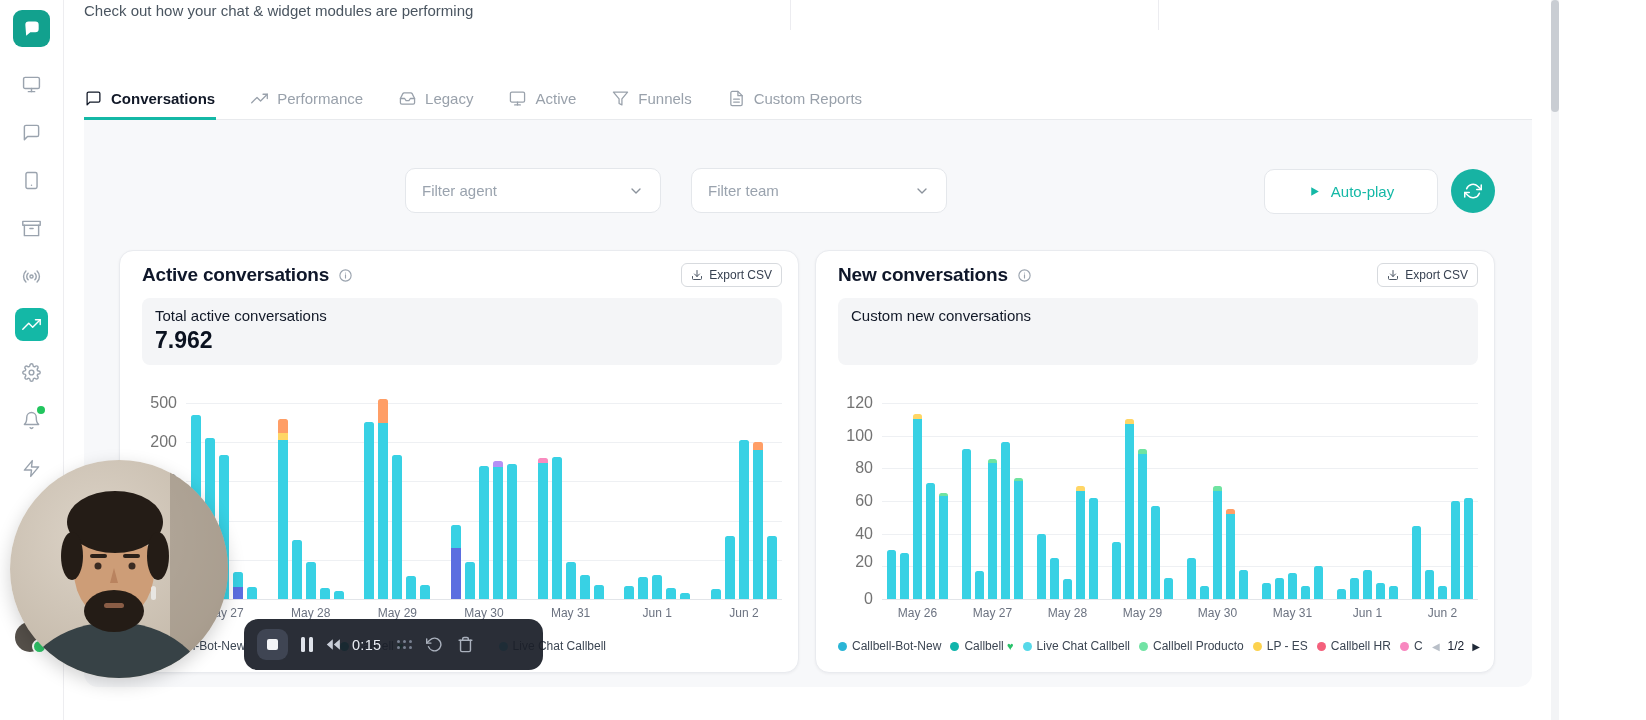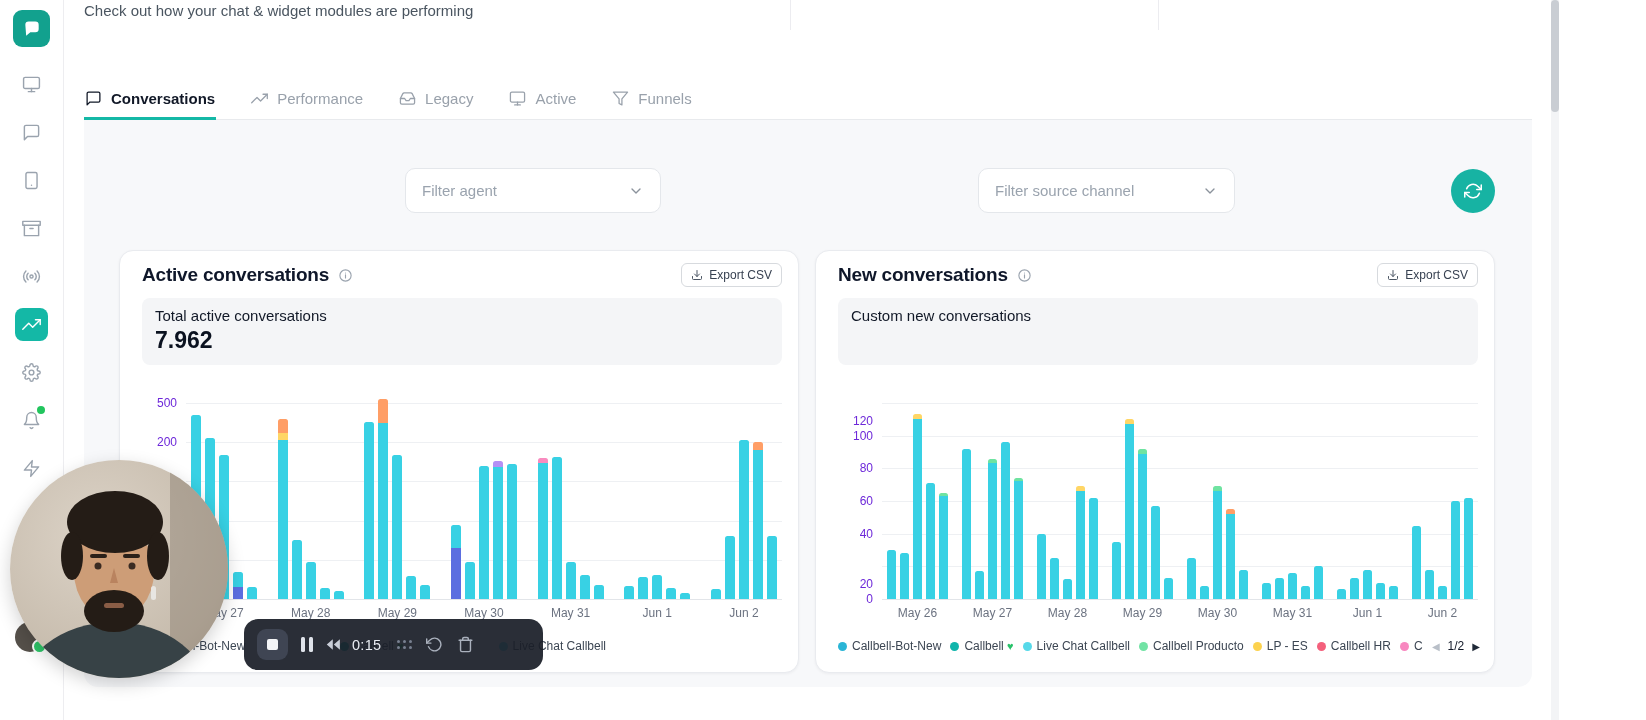--- a/index.html
+++ b/index.html
@@ -50,21 +50,21 @@
   .export{margin-left:auto;height:24px;display:flex;align-items:center;gap:6px;padding:0 9px;border:1px solid #d7dade;border-radius:6px;background:#fff;font-size:12px;color:#374151;cursor:pointer;}
   .export svg{width:12px;height:12px;stroke:#4b5563;fill:none;stroke-width:2;stroke-linecap:round;stroke-linejoin:round;}
   .summary{position:absolute;left:22px;right:16px;top:47px;height:67px;background:#f4f5f7;border-radius:8px;padding:9px 13px;box-sizing:border-box;}
   .sum-label{font-size:15px;color:#111827;}
   .sum-value{font-size:23px;font-weight:800;color:#0b1220;margin-top:3px;}
 
   
   .chart{position:absolute;left:66px;right:16px;top:152px;height:196px;}
   .gridline{position:absolute;left:0;right:0;height:1px;background:#eef0f3;}
   .gridline.baseline{background:#e2e5e9;}
-  .ylab{position:absolute;right:calc(100% + 9px);transform:translateY(-50%);font-size:12px;color:#6d28d9;white-space:nowrap;}
+  .ylab{position:absolute;right:calc(100% + 9px);transform:translateY(-50%);font-size:16px;color:#737373;white-space:nowrap;}
   .groups{position:absolute;left:0;right:0;top:0;bottom:0;display:flex;justify-content:space-between;align-items:flex-end;padding:0 5px;}
   .group{position:relative;height:100%;display:flex;align-items:flex-end;gap:4px;}
   .xlab{position:absolute;top:calc(100% + 7px);left:50%;transform:translateX(-50%);font-size:12px;color:#6b7280;white-space:nowrap;}
   .bar{display:flex;flex-direction:column-reverse;border-radius:2.5px 2.5px 0 0;overflow:hidden;}
   .seg{width:100%;}
 
   
   .legend{position:absolute;left:22px;right:14px;top:388px;display:flex;align-items:center;font-size:12px;color:#3c4653;white-space:nowrap;overflow:hidden;}
   .legend-item{display:flex;align-items:center;gap:5px;cursor:pointer;}
   .legend-narrow .legend-item{margin-right:9px;}
@@ -200,36 +200,51 @@
           <line x1="12" y1="17" x2="12" y2="21"></line>
         </svg>
         <span class="tab-label">Active</span>
       </div>
       <div class="tab">
         <svg viewBox="0 0 24 24">
           <polygon points="22 3 2 3 10 12.46 10 19 14 21 14 12.46"></polygon>
         </svg>
         <span class="tab-label">Funnels</span>
       </div>
+      <div class="tab">
+        <svg viewBox="0 0 24 24">
+          <path d="M14 2H6a2 2 0 0 0-2 2v16a2 2 0 0 0 2 2h12a2 2 0 0 0 2-2V8z"></path>
+          <polyline points="14 2 14 8 20 8"></polyline>
+          <line x1="16" y1="13" x2="8" y2="13"></line>
+          <line x1="16" y1="17" x2="8" y2="17"></line>
+        </svg>
+        <span class="tab-label">Custom Reports</span>
+      </div>
     </div>
   <div class="tabs-line"></div>
 
   <div class="panel"></div>
 
   <div class="dd" style="left:405px;width:256px;">
     <span class="ph">Filter agent</span>
     <svg viewBox="0 0 24 24">
         <polyline points="6 9 12 15 18 9"></polyline>
       </svg>
   </div>
-  <div class="dd" style="left:978px;width:257px;">
-    <span class="ph">Filter source channel</span>
+  <div class="dd" style="left:691px;width:256px;">
+    <span class="ph">Filter team</span>
     <svg viewBox="0 0 24 24">
         <polyline points="6 9 12 15 18 9"></polyline>
       </svg>
+  </div>
+  <div class="autoplay">
+    <svg viewBox="0 0 24 24">
+        <polygon points="6 4 20 12 6 20" fill="#14b8a6"></polygon>
+      </svg>
+    <span>Auto-play</span>
   </div>
   <div class="refresh">
     <svg viewBox="0 0 24 24">
         <polyline points="23 4 23 10 17 10"></polyline>
         <polyline points="1 20 1 14 7 14"></polyline>
         <path d="M3.51 9a9 9 0 0 1 14.85-3.36L23 10M1 14l4.64 4.36A9 9 0 0 0 20.49 15"></path>
       </svg>
   </div>
 
   <div class="card" id="card-active">
@@ -440,31 +455,31 @@
         <span>Export CSV</span>
       </button>
     </div>
     <div class="summary">
       <div class="sum-label">Custom new conversations</div>
     </div>
     <div class="chart">
         <div class="gridline baseline" style="top: 196px;"></div>
         <div class="ylab" style="top: 196px;">0</div>
         <div class="gridline" style="top: 163.333px;"></div>
-        <div class="ylab" style="top: 181px;">20</div>
+        <div class="ylab" style="top: 159px;">20</div>
         <div class="gridline" style="top: 130.667px;"></div>
         <div class="ylab" style="top: 130.667px;">40</div>
         <div class="gridline" style="top: 98px;"></div>
         <div class="ylab" style="top: 98px;">60</div>
         <div class="gridline" style="top: 65.3333px;"></div>
         <div class="ylab" style="top: 65.3333px;">80</div>
         <div class="gridline" style="top: 32.6667px;"></div>
         <div class="ylab" style="top: 32.6667px;">100</div>
         <div class="gridline" style="top: 0px;"></div>
-        <div class="ylab" style="top: 18px;">120</div>
+        <div class="ylab" style="top: 0px;">120</div>
         <div class="groups">
           <div class="group">
             <div class="bar" style="width: 9px;">
               <div class="seg" style="height: 49px; background: rgb(56, 209, 228);"></div>
             </div>
             <div class="bar" style="width: 9px;">
               <div class="seg" style="height: 45.7333px; background: rgb(56, 209, 228);"></div>
             </div>
             <div class="bar" style="width: 9px;">
               <div class="seg" style="height: 179.667px; background: rgb(56, 209, 228);"></div>

